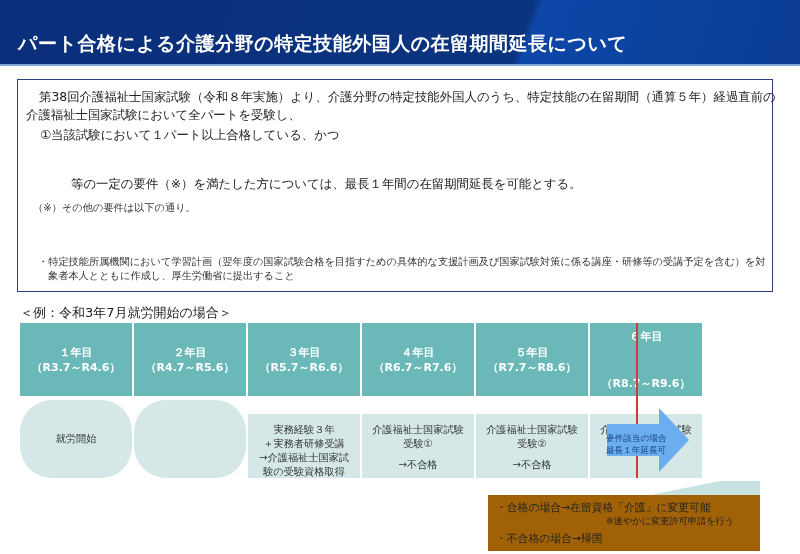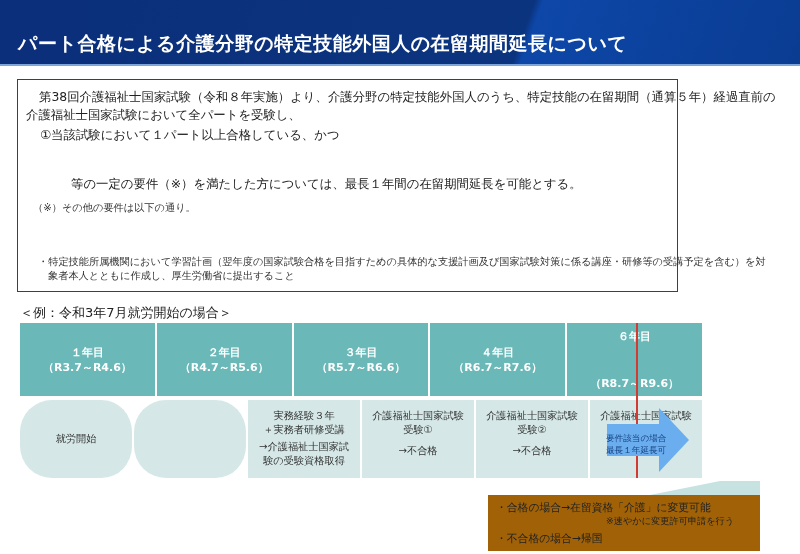--- a/index.html
+++ b/index.html
@@ -10,21 +10,21 @@
     position: absolute; left: 0; top: 0; width: 800px; height: 66px;
     background: linear-gradient(110deg, #0b2f7a 0%, #0b347f 65%, #0d47a8 66%, #0a3c92 100%);
     border-bottom: 2px solid #7fa6d9;
   }
   .header-title {
     position: absolute; left: 18px; top: 31px;
     color: #ffffff; font-size: 19px; font-weight: bold; letter-spacing: 0.5px; white-space: nowrap;
   }
 
   .main-box {
-    position: absolute; left: 17px; top: 79px; width: 661px; height: 213px;
+    position: absolute; left: 17px; top: 79px; width: 756px; height: 213px;
     border: 1.5px solid #2c3f7a; background: #ffffff; text-decoration: underline;
   }
   .p-lead { position: absolute; left: 8px; top: 8px; width: 750px; font-size: 12.4px; line-height: 18px; text-indent: 13px; color: #222; }
   .p-cond { position: absolute; left: 22px; font-size: 12.4px; color: #222; white-space: nowrap; }
   .p-cond1 { top: 47px; }
   .p-cond2 { top: 72px; }
   .p-req { position: absolute; left: 8px; top: 96px; font-size: 12.4px; color: #222; white-space: nowrap; margin-left: 45px; }
   .p-note { position: absolute; left: 15px; top: 121px; font-size: 10.2px; color: #333; white-space: nowrap; }
   .bullet { position: absolute; left: 20px; width: 735px; font-size: 10.2px; line-height: 14px; color: #333; padding-left: 10px; text-indent: -10px; }
   .bullet1 { top: 140px; }
@@ -41,21 +41,21 @@
     font-size: 11px; font-weight: bold; line-height: 15px;
   }
   .cell-h:last-child { border-right: none; gap: 32px; }
   .cell-b {
     flex: 1; background: #d5e8e7; border-right: 2px solid #ffffff;
     display: flex; flex-direction: column; align-items: center;
     font-size: 10.2px; color: #333; line-height: 14px; text-align: center; position: relative;
   }
   .cell-b:last-child { border-right: none; }
   .cb-center { justify-content: center; border-radius: 32px; }
-  .cb-top { padding-top: 9px; }
+  .cb-top { padding-top: 9px; margin-top: 14px; }
   .gap { height: 7px; }
 
   .red-line { position: absolute; left: 636px; top: 323px; width: 1.5px; height: 155px; background: #d23a32; }
 
   .arrow { position: absolute; left: 607px; top: 408px; width: 82px; height: 64px; }
   .arrow-text { position: absolute; left: 606px; top: 432px; font-size: 8.6px; line-height: 12px; color: #16407e; white-space: nowrap; }
 
   .callout { position: absolute; left: 488px; top: 495px; width: 272px; height: 56px; background: #a16207; }
   .callout-tail { position: absolute; left: 640px; top: 481px; width: 120px; height: 16px; }
   .c-line1 { position: absolute; left: 8px; top: 6px; font-size: 10.8px; color: #222; white-space: nowrap; }
@@ -89,20 +89,24 @@
       <span>２年目</span>
       <span>（R4.7～R5.6）</span>
     </div>
     <div class="cell-h">
       <span>３年目</span>
       <span>（R5.7～R6.6）</span>
     </div>
     <div class="cell-h">
       <span>４年目</span>
       <span>（R6.7～R7.6）</span>
+    </div>
+    <div class="cell-h">
+      <span>５年目</span>
+      <span>（R7.7～R8.6）</span>
     </div>
     <div class="cell-h">
       <span>６年目</span>
       <span>（R8.7～R9.6）</span>
     </div>
   </div>
   <div class="row-body">
     <div class="cell-b cb-center">
       <span>就労開始</span>
     </div>

